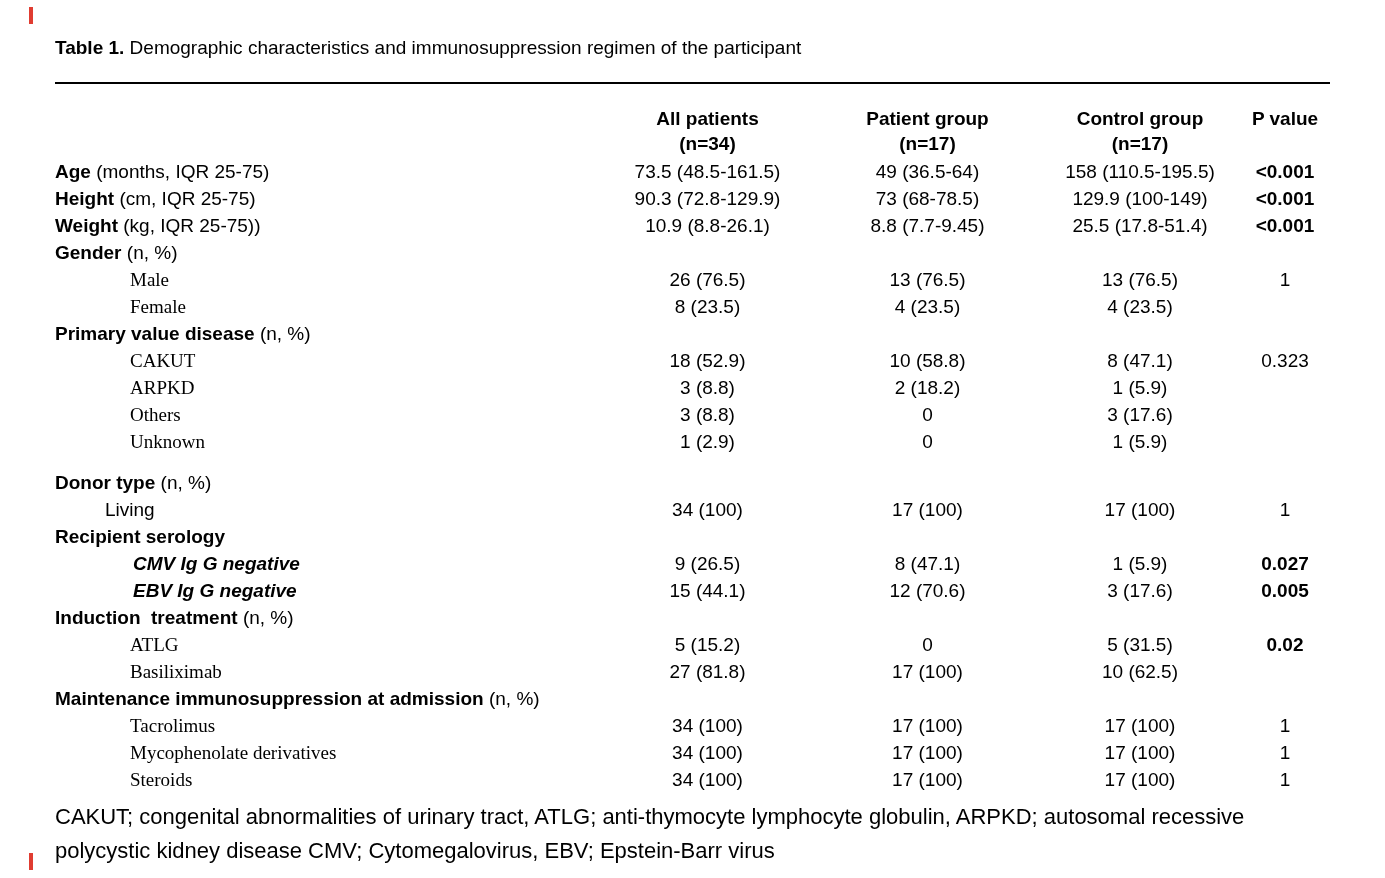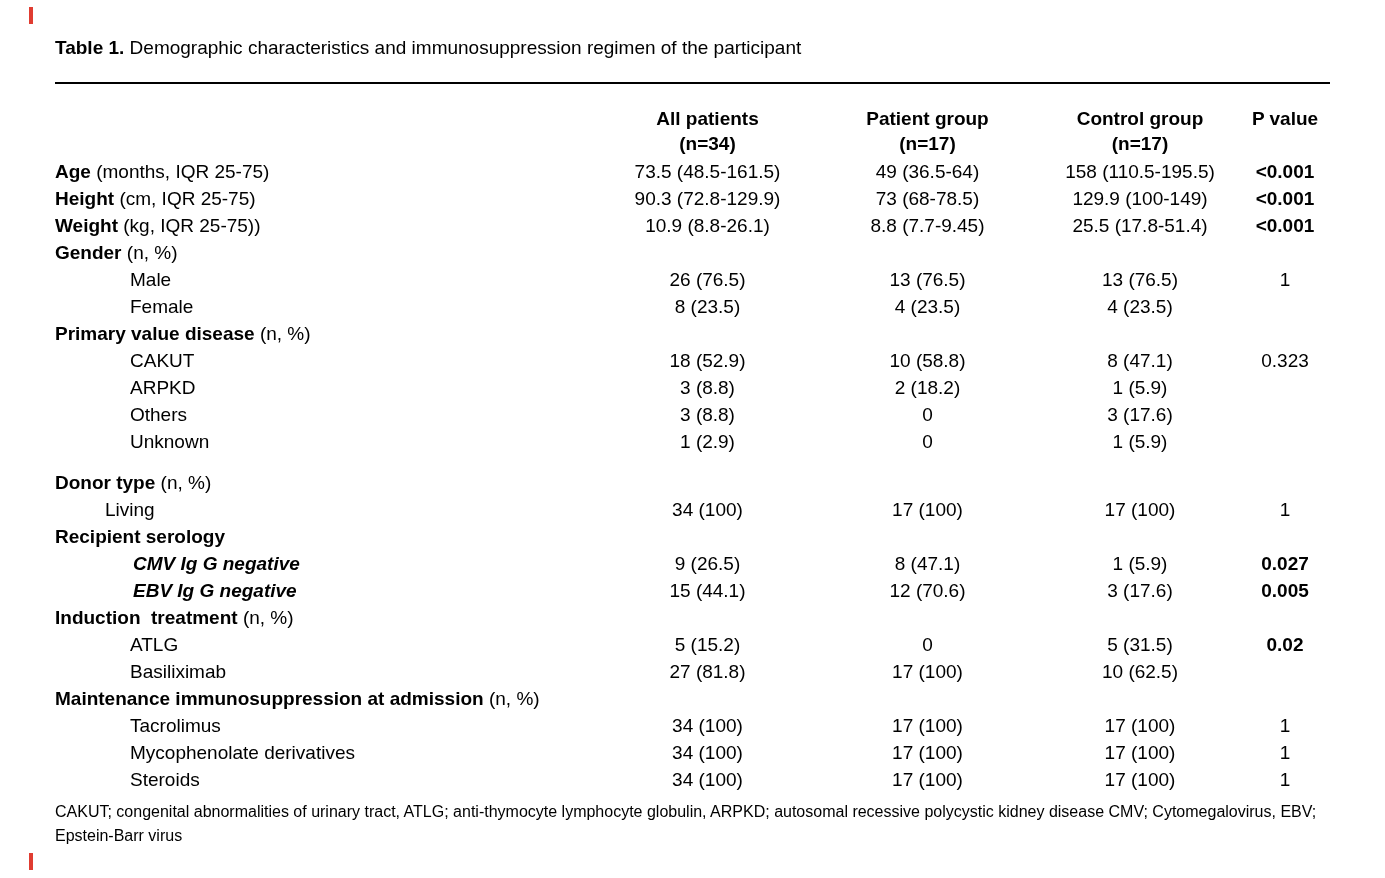--- a/index.html
+++ b/index.html
@@ -37,33 +37,33 @@
     white-space: nowrap;
   }
   thead th { font-weight: 700; line-height: 1.2; }
   thead tr.h1 th { padding-top: 24px; height: 29px; vertical-align: bottom; }
   thead tr.h2 th { height: 28px; vertical-align: top; padding-top: 2px; }
 
   td.c-label { text-align: left; }
   td.c-label .lbl { white-space: pre-wrap; }
   td.c-label.main .lbl,
   td.c-label.section .lbl { font-weight: 700; }
-  td.c-label.sub  { padding-left: 75px; }
+  td.c-label.sub  { padding-left: 75px; font-family: Liberation Serif, serif; }
   td.c-label.sub2 { padding-left: 50px; }
   td.c-label.subi { padding-left: 78px; }
   td.c-label.subi .lbl { font-weight: 700; font-style: italic; }
   td.c-label .sfx { font-weight: 400; font-style: normal; }
 
   td.c-p.bold { font-weight: 700; }
   tr.gap-before td { padding-top: 14px; height: 41px; }
 
   .footnote {
     width: 1282px;
     margin-top: 6px;
-    font-size: 16px;
+    font-size: 22px;
     line-height: 1.55;
     text-align: left;
   }
 </style>
 </head>
 <body>
 
 <div class="page">
   <div class="red-mark top"></div>
   <div class="red-mark bottom"></div>

